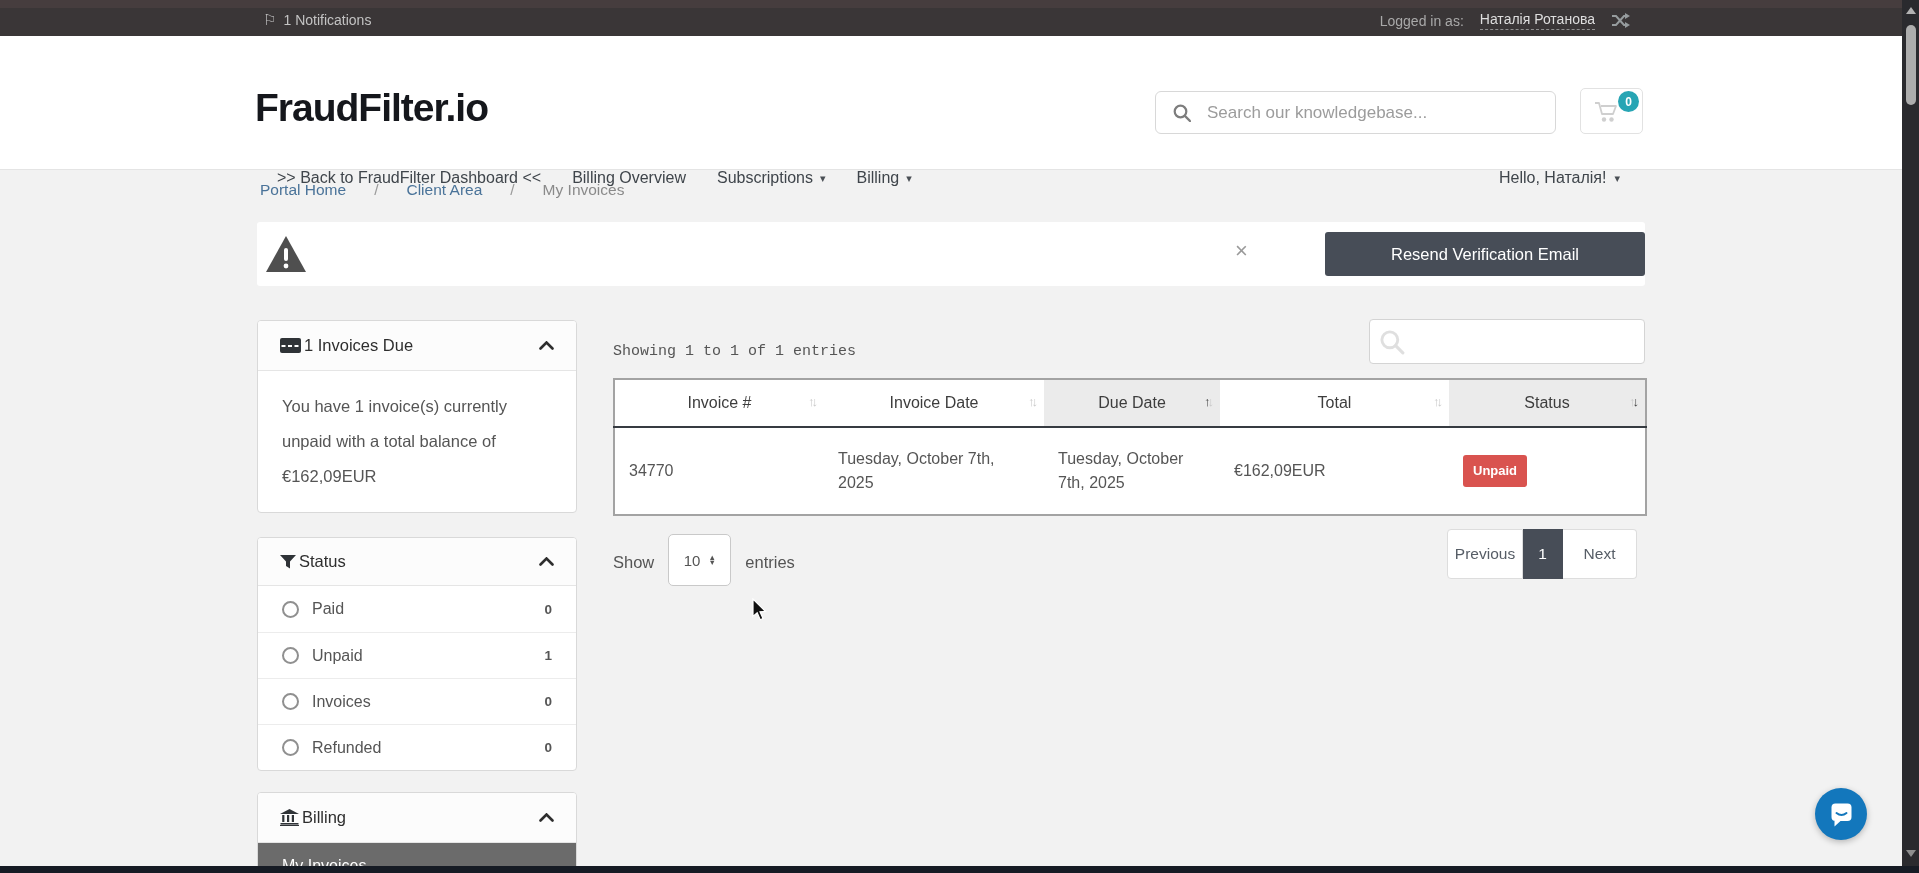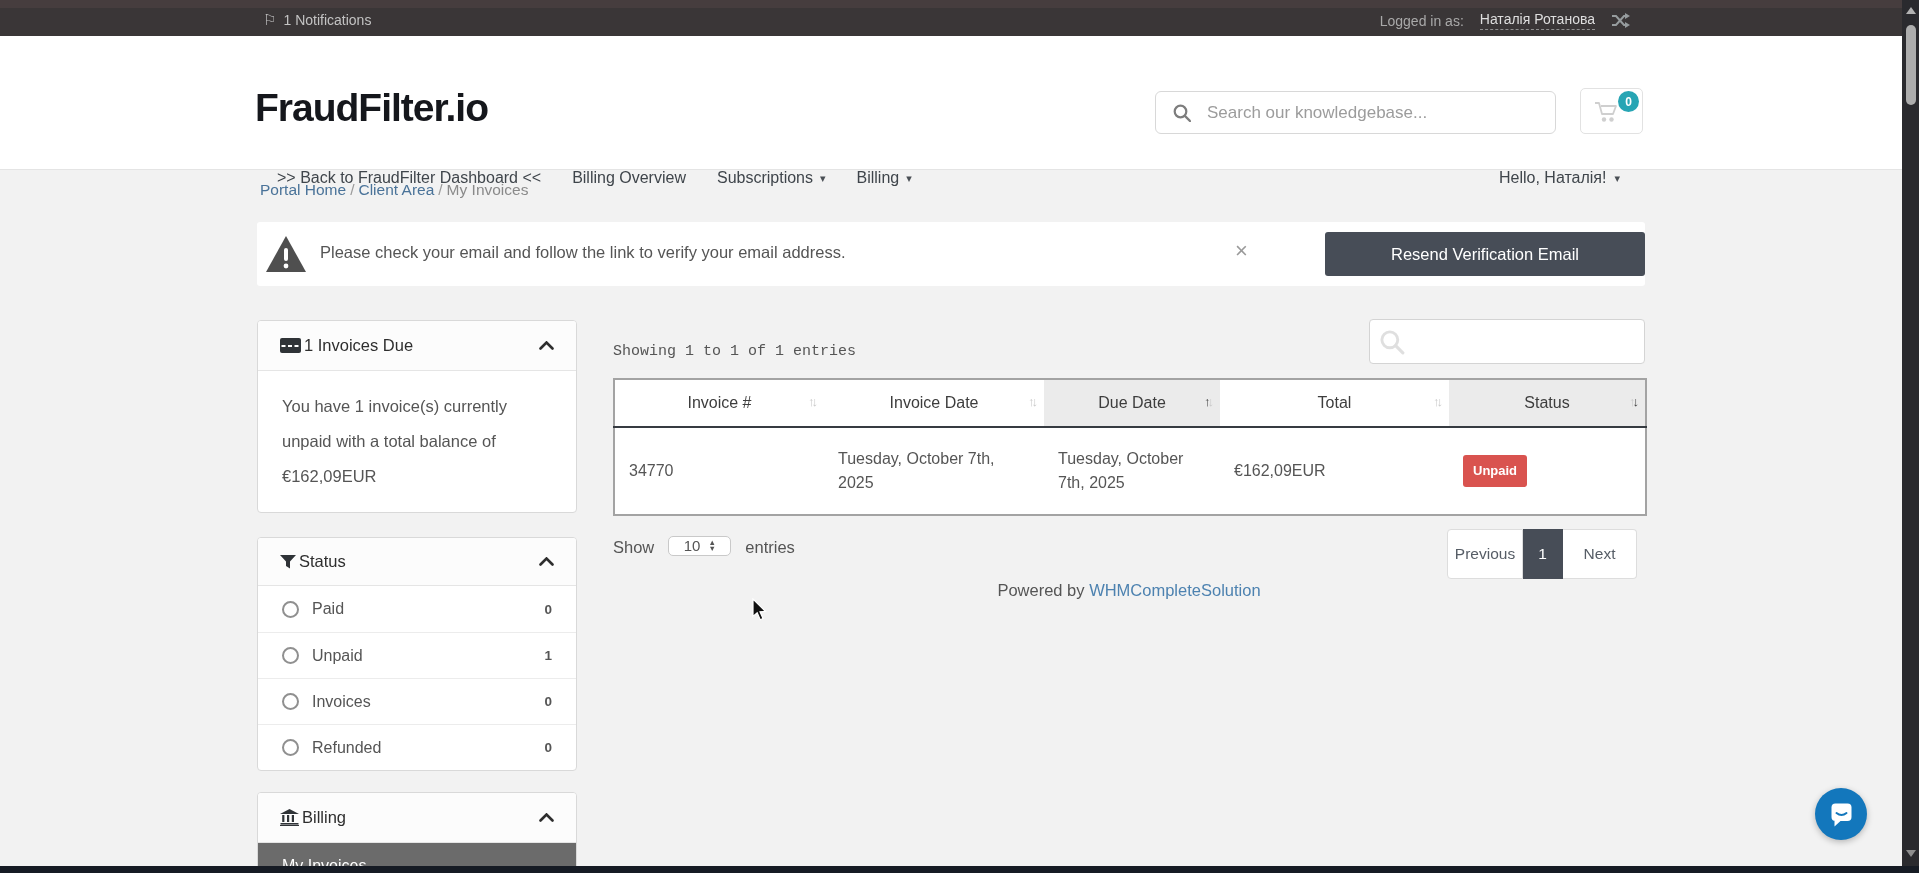--- a/index.html
+++ b/index.html
@@ -26,21 +26,21 @@
   .kb-search input::placeholder{ color:#9c9c9c; }
   .cart-btn{ position:absolute; left:1580px; top:52px; width:63px; height:46px; background:#fff; border:1px solid #e2e2e2; border-radius:5px; cursor:pointer; }
   .cart-btn svg{ position:absolute; left:13px; top:12px; }
   .cart-badge{ position:absolute; top:2px; right:3px; width:21px; height:21px; border-radius:50%; background:#27a5b4; color:#fff; font-size:12px; font-weight:bold; display:flex; align-items:center; justify-content:center; }
   
   .nav{ position:absolute; left:277px; top:133px; display:flex; gap:31px; font-size:16px; color:#3f454b; }
   .nav-item{ display:flex; align-items:center; gap:7px; cursor:pointer; white-space:nowrap; }
   .caret{ font-size:11px; color:#4a4f55; }
   .greeting{ position:absolute; right:282px; top:133px; display:flex; gap:8px; align-items:center; font-size:16px; color:#3f454b; cursor:pointer; }
   
-  .breadcrumb{ position:absolute; left:260px; top:181px; font-size:15.5px; color:#9a9a9a; display:flex; gap:4px; }
+  .breadcrumb{ position:absolute; left:260px; top:181px; font-size:15.5px; color:#9a9a9a; display:flex; gap:28px; }
   .crumb-link{ color:#4a7399; cursor:pointer; }
   .crumb-current{ color:#8a8a8a; }
   
   .banner{ position:absolute; left:257px; top:222px; width:1388px; height:64px; background:#fff; border-radius:3px; }
   .banner-icon{ position:absolute; left:7px; top:12px; }
   .banner-text{ position:absolute; left:63px; top:21px; font-size:16.5px; color:#555; }
   .banner-close{ position:absolute; left:978px; top:18px; font-size:22px; color:#9a9a9a; cursor:pointer; line-height:1; }
   .banner-btn{ position:absolute; left:1068px; top:10px; width:320px; height:44px; background:#474d57; color:#fff; font-size:16.5px; border:none; border-radius:3px; cursor:pointer; font-family:inherit; }
   
   .panel{ position:absolute; left:257px; width:320px; background:#fff; border:1px solid #d9d9d9; border-radius:4px; overflow:hidden; }
@@ -60,21 +60,21 @@
   .table-search svg{ margin-left:9px; opacity:.55; }
   .table-search input{ border:none; outline:none; flex:1; padding:0 10px 0 6px; font-size:16px; color:#555; font-family:inherit; background:transparent; }
   .inv-table{ position:absolute; left:613px; top:378px; width:1032px; border-collapse:collapse; table-layout:fixed; background:#fff; border:2px solid #a3a3a3; }
   .inv-table th{ height:48px; font-size:16px; font-weight:normal; color:#3d3d3d; text-align:center; position:relative; border-bottom:2px solid #363b41; cursor:pointer; }
   .inv-table th.sorted{ background:#ebebeb; }
   .sort{ position:absolute; right:9px; top:14px; font-size:13px; letter-spacing:-3px; color:#c9c9c9; }
   .sort .on{ color:#3d3d3d; }
   .inv-table td{ height:88px; font-size:16px; color:#555; padding:10px 14px; vertical-align:middle; border-bottom:1px solid #e9e9e9; background:#fff; line-height:24px; }
   .badge-unpaid{ display:inline-block; background:#d9534f; color:#fff; font-size:13px; font-weight:bold; padding:4px 10px; border-radius:3px; }
   .show-row{ position:absolute; left:613px; top:538px; display:flex; align-items:center; gap:14px; font-size:16.5px; color:#555; }
-  .len-select{ width:63px; height:20px; border:1px solid #c9c9c9; border-radius:5px; background:#fff; display:flex; align-items:center; justify-content:center; gap:8px; font-size:15px; color:#555; cursor:pointer; margin-top:-4px; }
+  .len-select{ width:63px; height:52px; border:1px solid #c9c9c9; border-radius:5px; background:#fff; display:flex; align-items:center; justify-content:center; gap:8px; font-size:15px; color:#555; cursor:pointer; margin-top:-4px; }
   .stepper{ display:flex; flex-direction:column; font-size:7.5px; color:#555; line-height:5.5px; }
   .pagination{ position:absolute; left:1447px; top:529px; display:flex; }
   .page-btn{ height:50px; background:#fff; border:1px solid #ddd; border-left:none; font-size:15.5px; color:#565d66; display:flex; align-items:center; justify-content:center; cursor:pointer; }
   .page-btn.first{ border-left:1px solid #ddd; border-radius:4px 0 0 4px; width:76px; }
   .page-btn.num{ width:40px; background:#474d57; border-color:#474d57; color:#fff; }
   .page-btn.last{ border-radius:0 4px 4px 0; width:74px; }
   .powered{ position:absolute; left:613px; top:581px; width:1032px; text-align:center; font-size:16.5px; color:#555; }
   .powered a{ color:#4d82b0; text-decoration:none; cursor:pointer; }
   
   .bottom-strip{ position:absolute; left:0; top:866px; width:1919px; height:7px; background:#161b24; z-index:30; }
@@ -163,21 +163,20 @@
     <span>/</span>
     <span class="crumb-current">My Invoices</span>
   </div>
 
   <div class="banner">
     <svg class="banner-icon" width="44" height="40" viewBox="0 0 44 40">
       <path d="M22,2 L42,38 L2,38 Z" fill="#4f4f4f"></path>
       <rect x="20" y="14" width="4" height="13" rx="2" fill="#fff"></rect>
       <circle cx="22" cy="32" r="2.4" fill="#fff"></circle>
     </svg>
-    <div class="banner-text">Please check your email and follow the link to verify your email address.</div>
     <div class="banner-close">×</div>
     <button class="banner-btn">Resend Verification Email</button>
   </div>
 
   <div class="panel" style="top:320px;">
     <div class="panel-head">
       <svg width="21" height="15" viewBox="0 0 21 15">
         <rect x="0" y="0" width="21" height="15" rx="2" fill="#2f3337"></rect>
         <line x1="1.5" y1="8" x2="19.5" y2="8" stroke="#fff" stroke-width="2" stroke-dasharray="4 2.5"></line>
       </svg>
@@ -307,24 +306,20 @@
     </div>
     <span>entries</span>
   </div>
 
   <div class="pagination">
     <div class="page-btn first">Previous</div>
     <div class="page-btn num">1</div>
     <div class="page-btn last">Next</div>
   </div>
 
-  <div class="powered">
-    <span>Powered by</span>
-    <a>WHMCompleteSolution</a>
-  </div>
 
   <svg class="cursor" width="15" height="23" viewBox="0 0 15 23">
     <path d="M1,1 L1,18.5 L5.2,14.8 L8.2,21.8 L11,20.5 L8,13.8 L13.5,13.5 Z" fill="#111" stroke="#fff" stroke-width="1.2"></path>
   </svg>
 
   <div class="chat-fab">
     <svg width="27" height="27" viewBox="0 0 27 27">
       <rect x="3.5" y="2.5" width="20" height="17.5" rx="4" fill="#fff"></rect>
       <path d="M6.5,20 L6.5,25.5 L12.5,20 Z" fill="#fff"></path>
       <path d="M8.5,12 q5,4 10,0" fill="none" stroke="#1377bc" stroke-width="2" stroke-linecap="round"></path>

